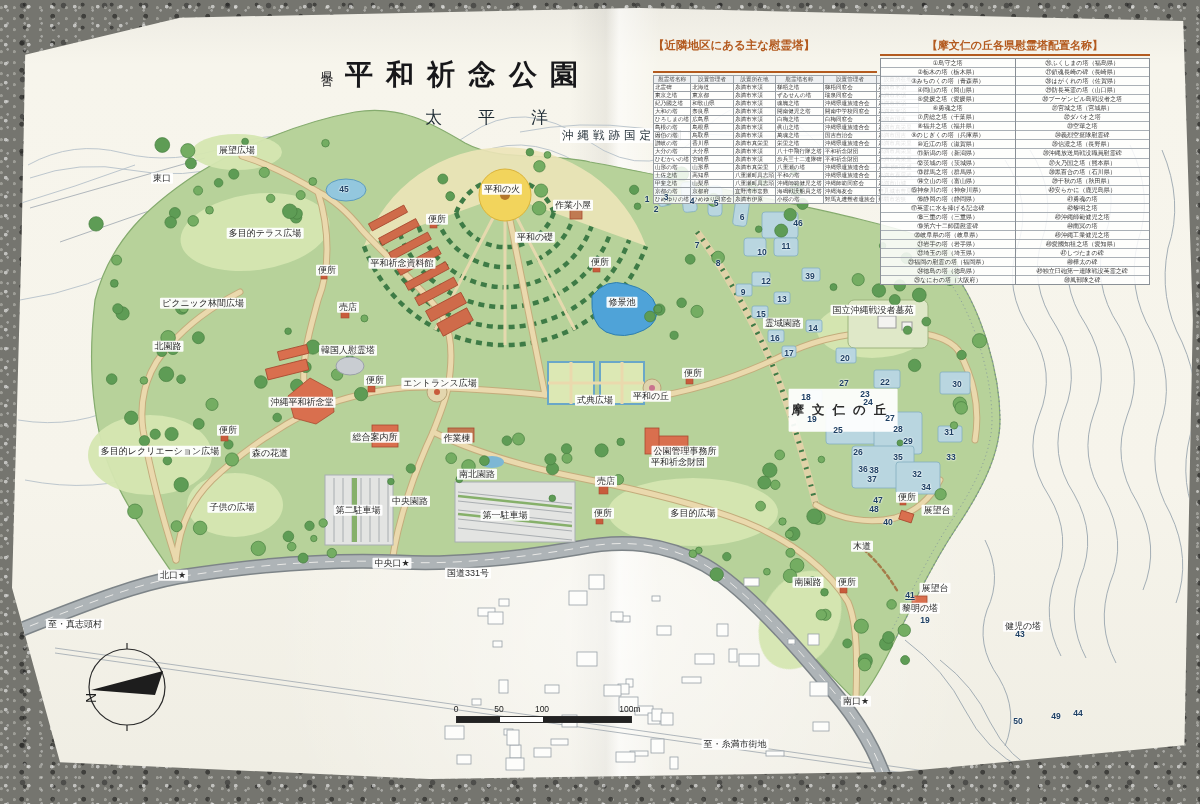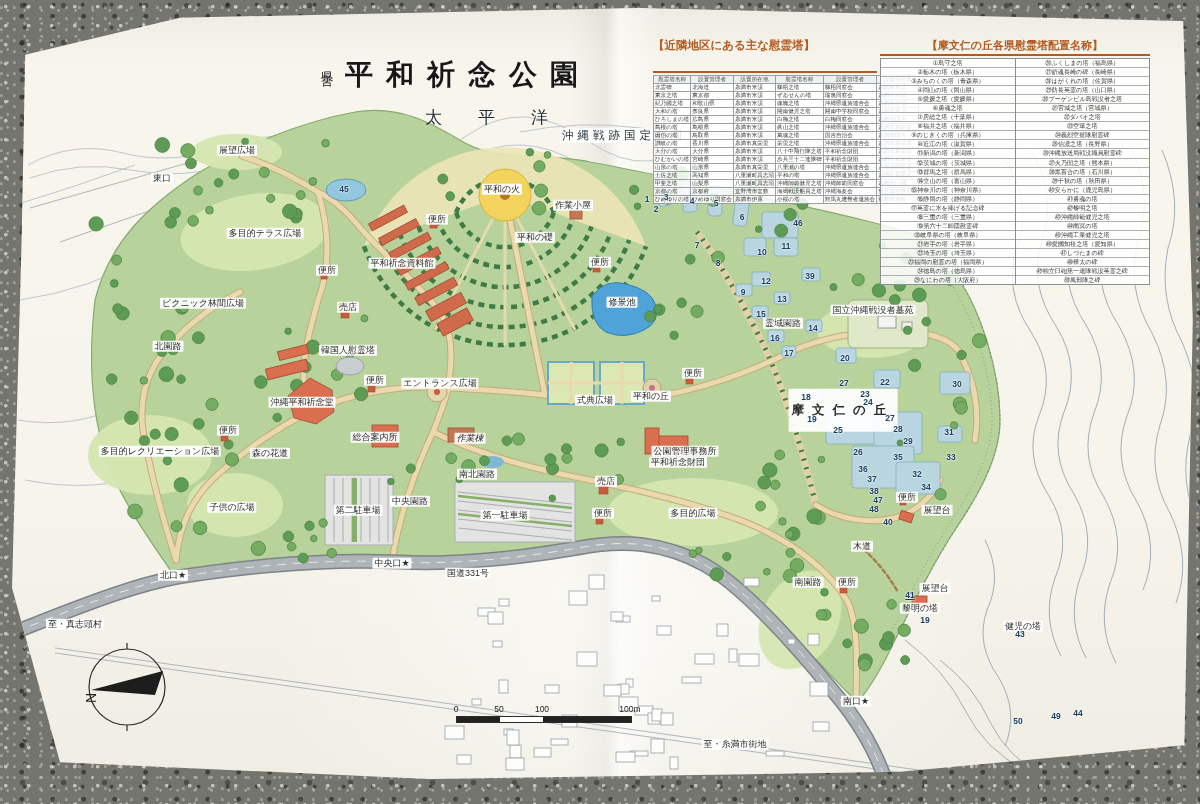--- a/index.html
+++ b/index.html
@@ -726,21 +726,21 @@
       <div class="map-label" style="left: 535px; top: 237px;">平和の礎</div>
       <div class="map-label" style="left: 402px; top: 263px;">平和祈念資料館</div>
       <div class="map-label" style="left: 600px; top: 262px;">便所</div>
       <div class="map-label" style="left: 622px; top: 302px;">修景池</div>
       <div class="map-label" style="left: 348px; top: 307px;">売店</div>
       <div class="map-label" style="left: 348px; top: 350px;">韓国人慰霊塔</div>
       <div class="map-label" style="left: 375px; top: 380px;">便所</div>
       <div class="map-label" style="left: 440px; top: 383px;">エントランス広場</div>
       <div class="map-label" style="left: 302px; top: 402px;">沖縄平和祈念堂</div>
       <div class="map-label" style="left: 375px; top: 437px;">総合案内所</div>
-      <div class="map-label" style="left: 470px; top: 438px; font-style: italic;">作業棟</div>
+      <div class="map-label" style="left: 457px; top: 438px;">作業棟</div>
       <div class="map-label" style="left: 228px; top: 430px;">便所</div>
       <div class="map-label" style="left: 160px; top: 451px;">多目的レクリエーション広場</div>
       <div class="map-label" style="left: 270px; top: 453px;">森の花道</div>
       <div class="map-label" style="left: 477px; top: 474px;">南北園路</div>
       <div class="map-label" style="left: 595px; top: 400px;">式典広場</div>
       <div class="map-label" style="left: 651px; top: 396px;">平和の丘</div>
       <div class="map-label" style="left: 693px; top: 373px;">便所</div>
       <div class="map-label" style="left: 685px; top: 451px;">公園管理事務所</div>
       <div class="map-label" style="left: 678px; top: 462px;">平和祈念財団</div>
       <div class="map-label" style="left: 606px; top: 481px;">売店</div>
@@ -799,21 +799,21 @@
       <div class="marker" style="left: 898px; top: 429px;">28</div>
       <div class="marker" style="left: 908px; top: 441px;">29</div>
       <div class="marker" style="left: 957px; top: 384px;">30</div>
       <div class="marker" style="left: 949px; top: 432px;">31</div>
       <div class="marker" style="left: 917px; top: 474px;">32</div>
       <div class="marker" style="left: 951px; top: 457px;">33</div>
       <div class="marker" style="left: 926px; top: 487px;">34</div>
       <div class="marker" style="left: 898px; top: 457px;">35</div>
       <div class="marker" style="left: 863px; top: 469px;">36</div>
       <div class="marker" style="left: 872px; top: 479px;">37</div>
-      <div class="marker" style="left: 874px; top: 491px;">38</div>
+      <div class="marker" style="left: 874px; top: 470px;">38</div>
       <div class="marker" style="left: 810px; top: 276px;">39</div>
       <div class="marker" style="left: 888px; top: 522px;">40</div>
       <div class="marker" style="left: 910px; top: 595px; text-decoration: underline;">41</div>
       <div class="marker" style="left: 925px; top: 620px;">19</div>
       <div class="marker" style="left: 1020px; top: 634px;">43</div>
       <div class="marker" style="left: 1078px; top: 713px;">44</div>
       <div class="marker" style="left: 344px; top: 189px;">45</div>
       <div class="marker" style="left: 798px; top: 223px;">46</div>
       <div class="marker" style="left: 878px; top: 500px;">47</div>
       <div class="marker" style="left: 874px; top: 509px;">48</div>

